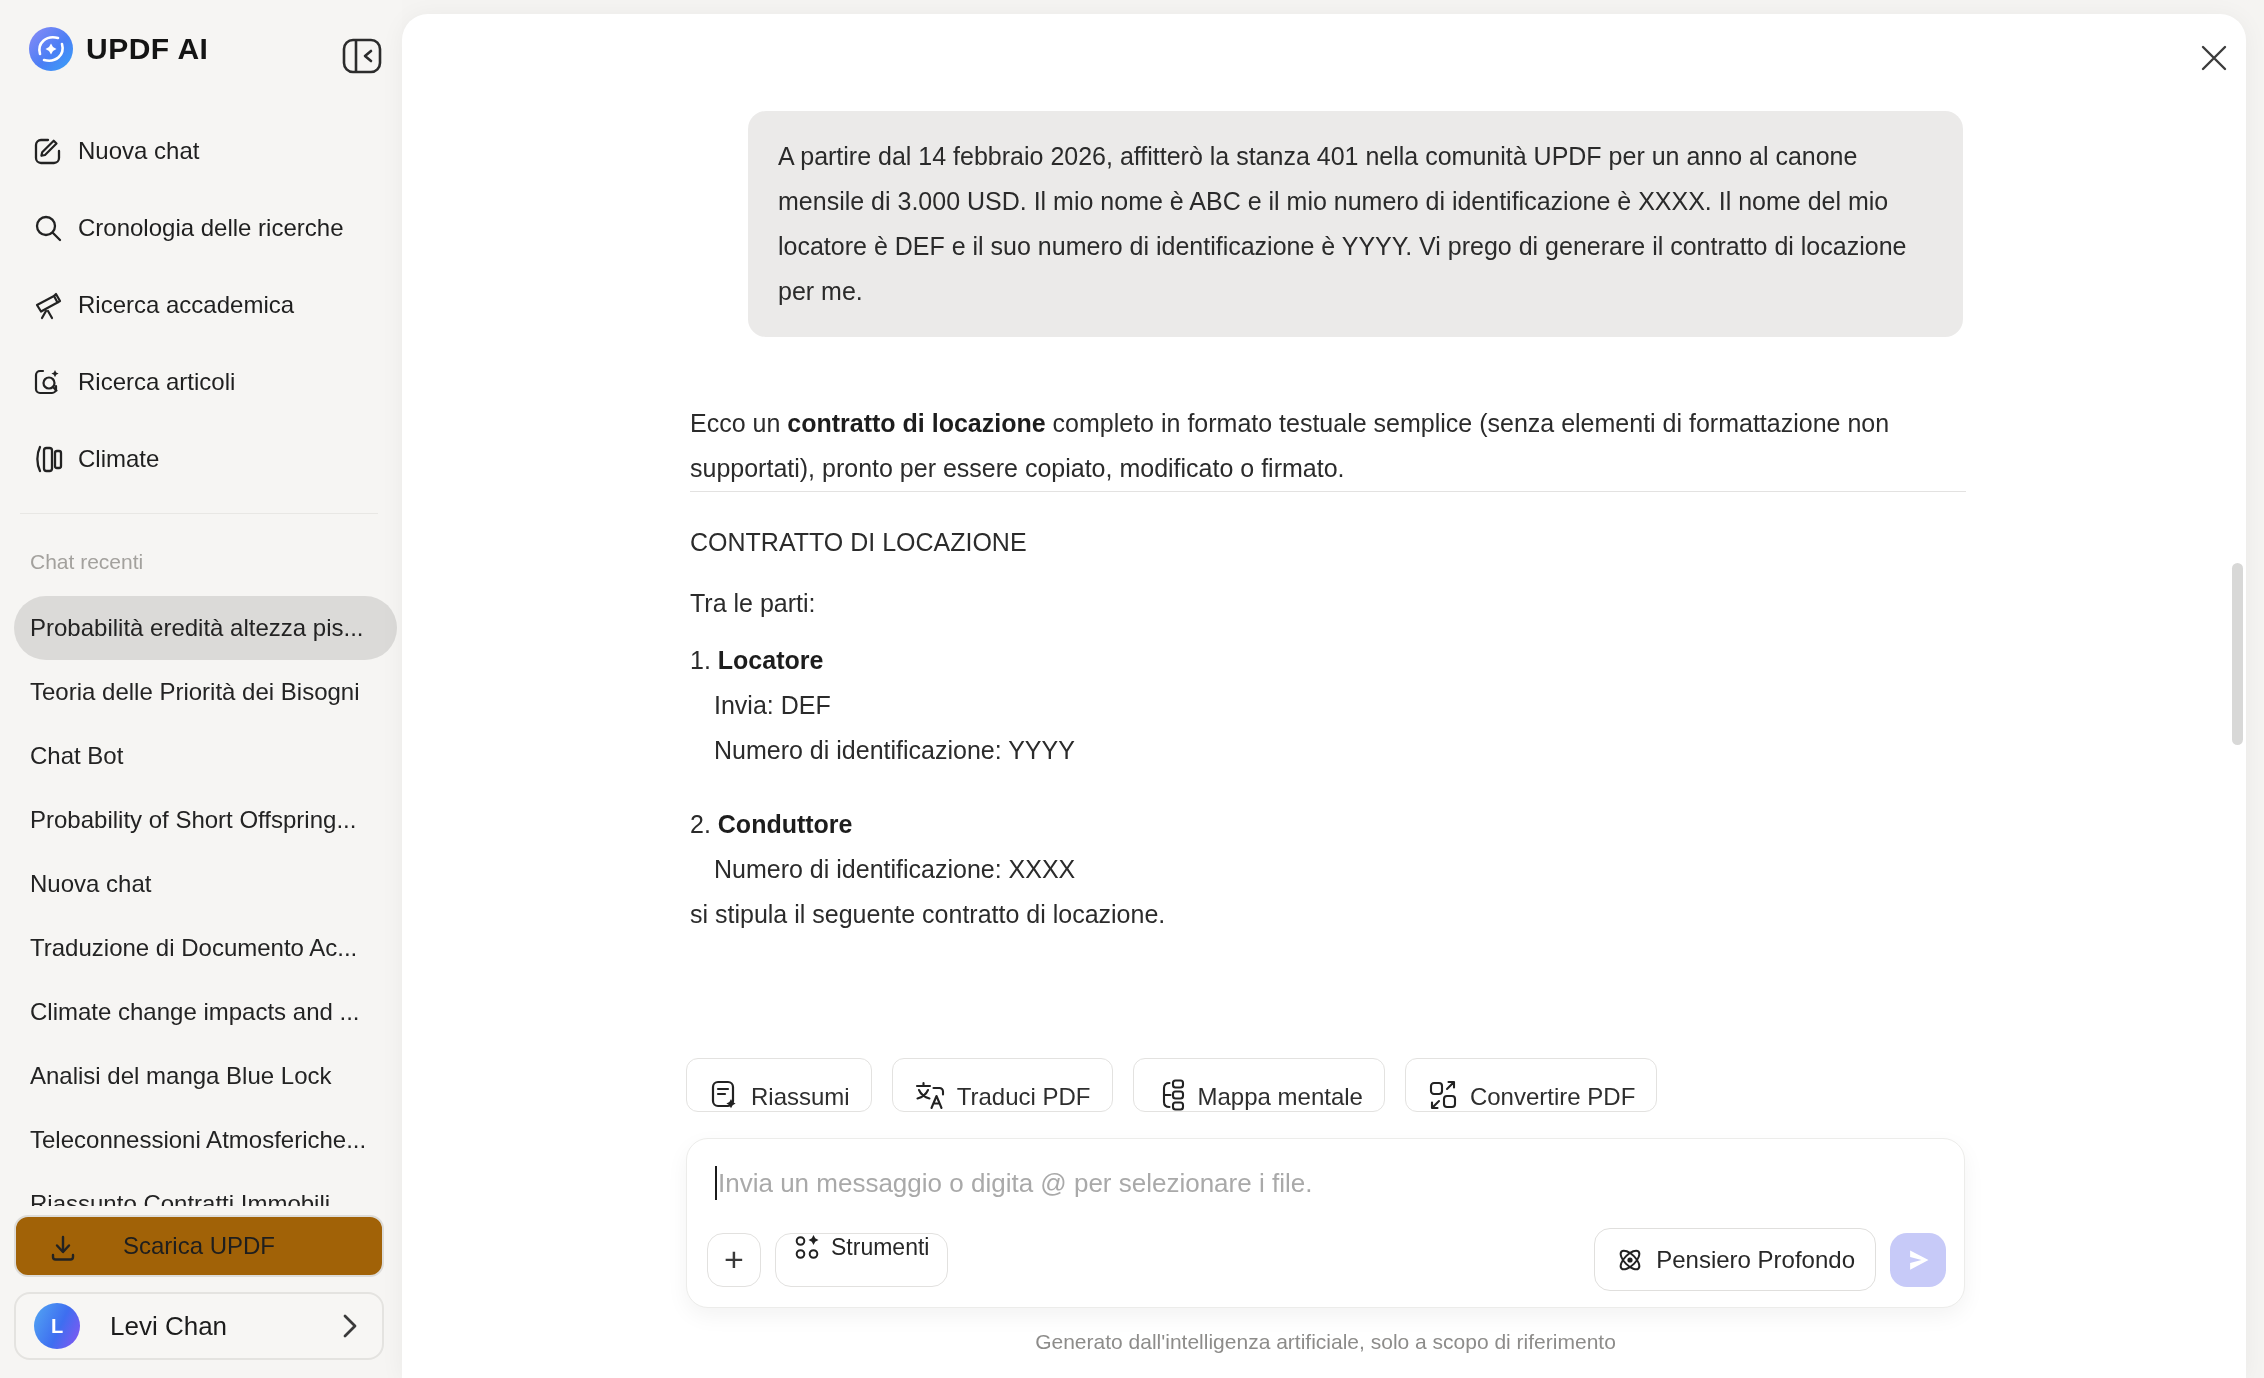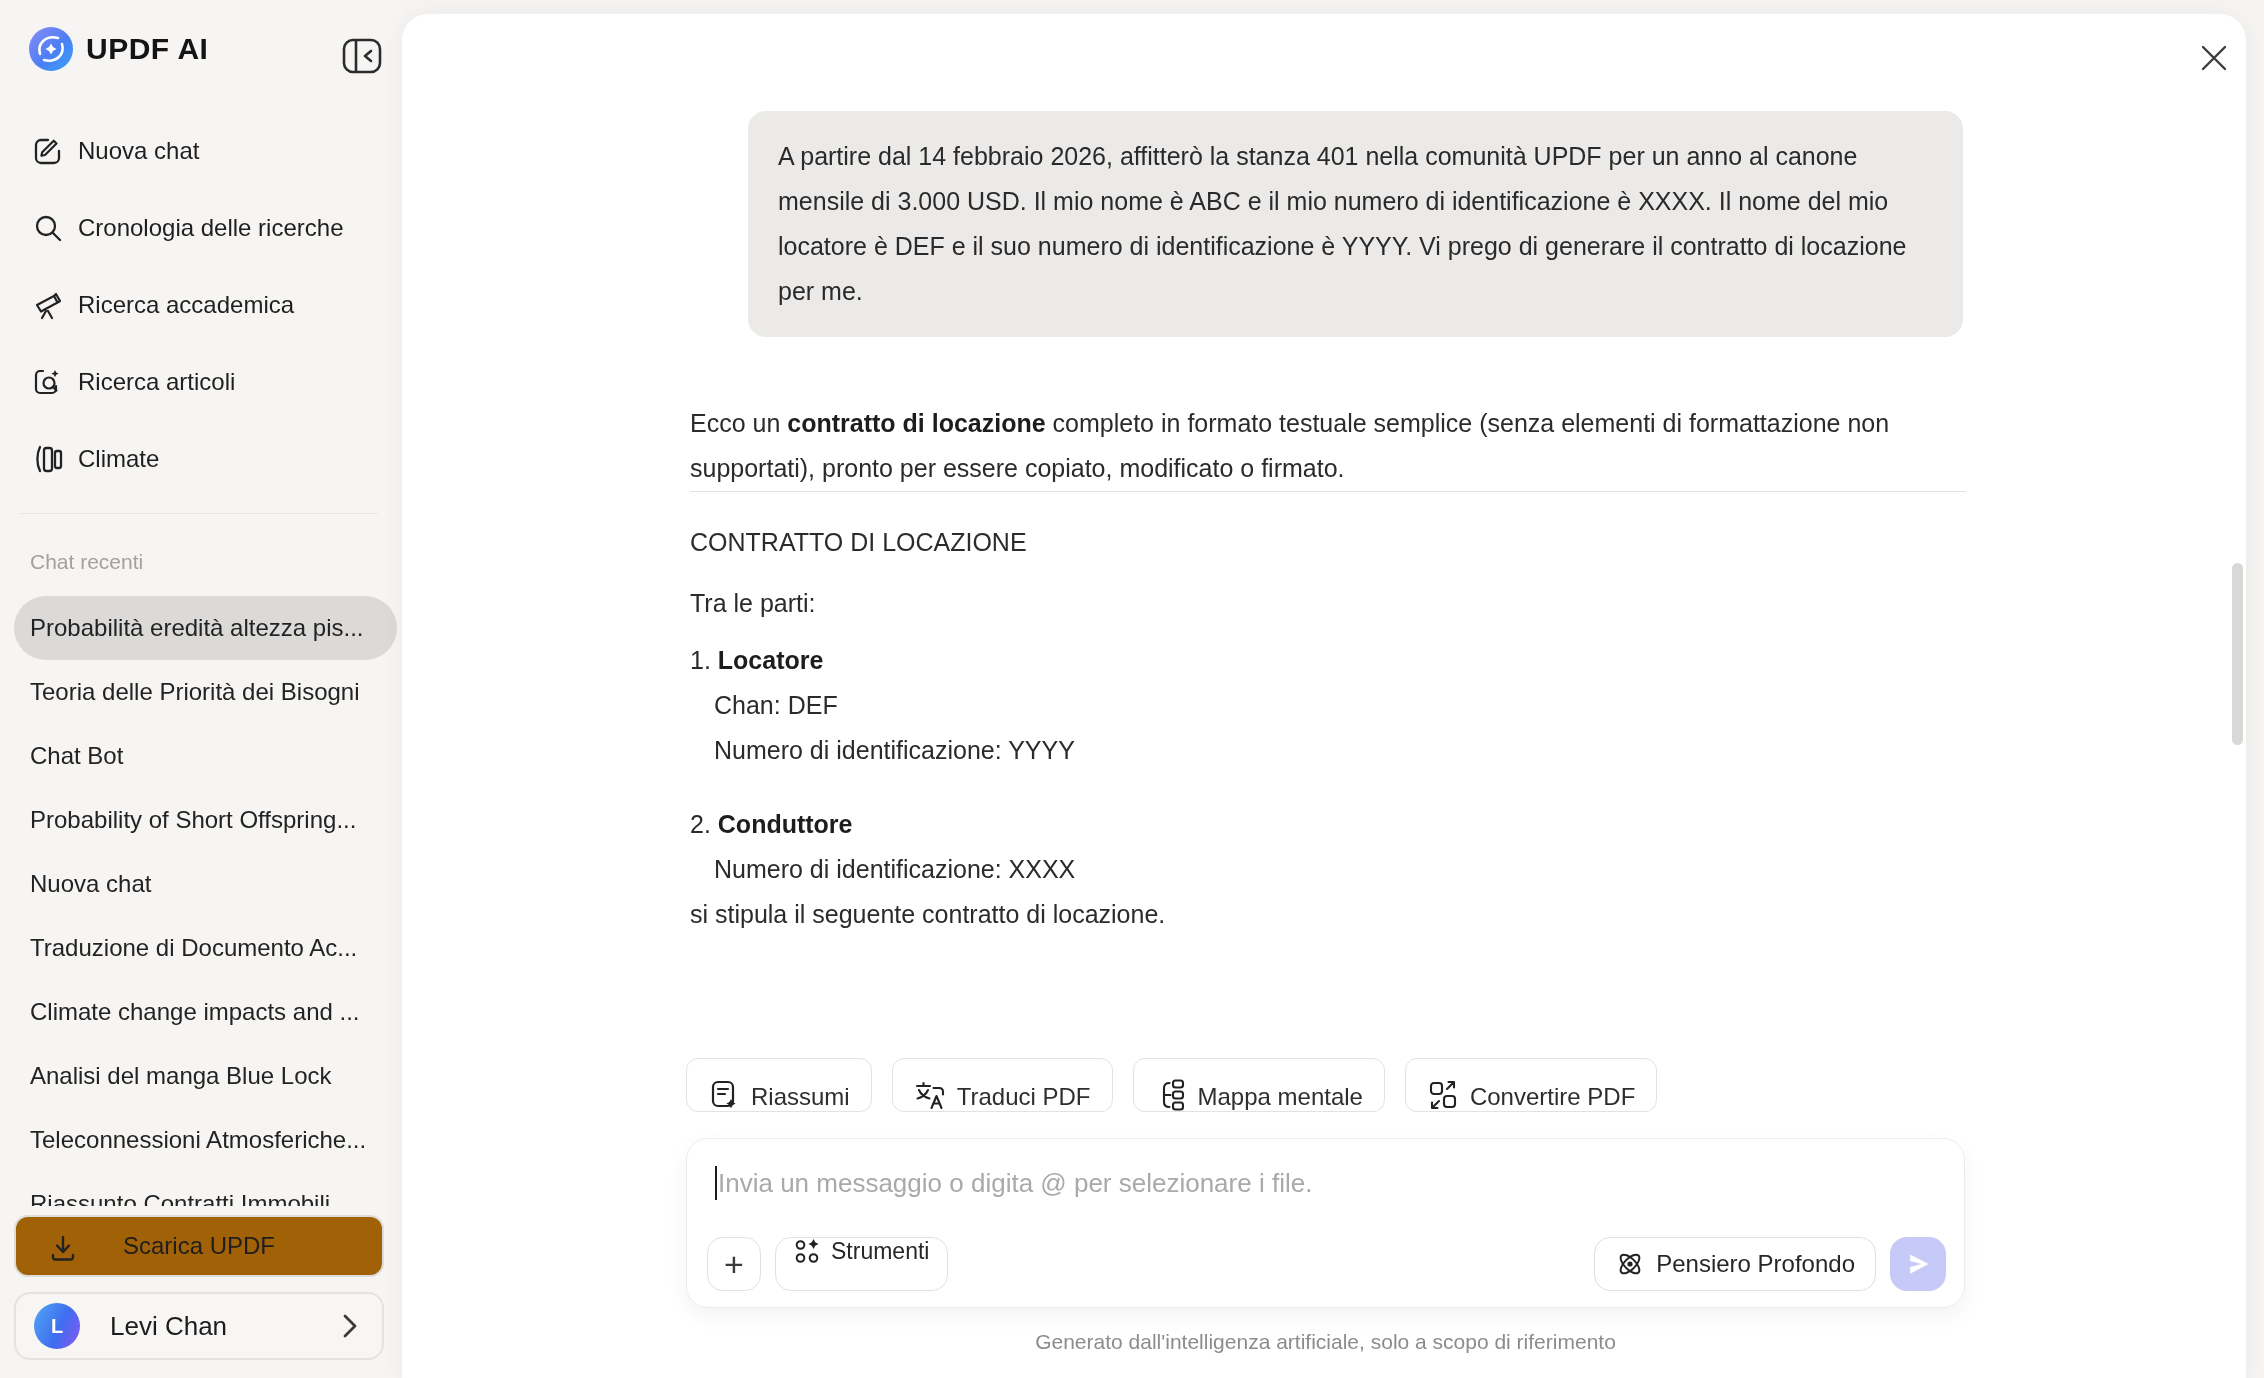--- a/index.html
+++ b/index.html
@@ -74,21 +74,21 @@
   .caret { width:2px; height:34px; background:#1b1b1b; margin-right:1px; animation:blink 1.1s steps(1) infinite; }
   @keyframes blink { 50% { opacity:0; } }
   .placeholder { font-size:26px; color:#a9a9a9; }
   .composer-controls { position:absolute; left:20px; right:18px; bottom:16px; display:flex; align-items:center; }
   .add-btn { width:54px; height:54px; border:1.5px solid #e2e1df; border-radius:16px; background:#fff;
     display:flex; align-items:center; justify-content:center; font-size:34px; font-weight:300; color:#3a3a3a; cursor:pointer; }
   .tools-btn { height:54px; margin-left:14px; padding:0 18px; border:1.5px solid #e2e1df; border-radius:16px; background:#fff;
     display:flex; align-items:flex-start; gap:10px; cursor:pointer; }
   .tools-btn .label { font-size:23px; color:#272727; }
   .spacer { flex:1; }
-  .deep-btn { height:54px; padding:0 20px; border:1.5px solid #e0dfdd; border-radius:16px; background:#fff;
+  .deep-btn { height:63px; padding:0 20px; border:1.5px solid #e0dfdd; border-radius:16px; background:#fff;
     display:flex; align-items:center; gap:11px; cursor:pointer; }
   .deep-btn .label { font-size:24px; color:#272727; }
   .send-btn { width:56px; height:54px; margin-left:14px; border:none; border-radius:17px;
     background:#c7caf8; display:flex; align-items:center; justify-content:center; cursor:pointer; }
 
   .disclaimer { position:absolute; left:284px; top:1316px; width:1279px; text-align:center;
     font-size:21px; color:#8d8c8a; }
 
   .scroll-thumb { position:absolute; left:1830px; top:549px; width:11px; height:182px;
     background:#d8d8d7; border-radius:6px; cursor:pointer; }
@@ -230,21 +230,21 @@
   <div class="bubble">A partire dal 14 febbraio 2026, affitterò la stanza 401 nella comunità UPDF per un anno al canone mensile di 3.000 USD. Il mio nome è ABC e il mio numero di identificazione è XXXX. Il nome del mio locatore è DEF e il suo numero di identificazione è YYYY. Vi prego di generare il contratto di locazione per me.</div>
 
   <div class="answer">
     <p class="intro"><span>Ecco un </span><b>contratto di locazione</b><span> completo in formato testuale semplice (senza elementi di formattazione non supportati), pronto per essere copiato, modificato o firmato.</span></p>
     <hr class="answer-divider">
     <div class="contract-title">CONTRATTO DI LOCAZIONE</div>
     <div class="parties-label">Tra le parti:</div>
 
     <div class="party">
       <div class="party-head"><span>1.</span> <b>Locatore</b></div>
-      <div class="party-line">Chan: DEF</div>
+      <div class="party-line">Invia: DEF</div>
       <div class="party-line">Numero di identificazione: YYYY</div>
     </div>
 
     <div class="party">
       <div class="party-head"><span>2.</span> <b>Conduttore</b></div>
       <div class="party-line">Numero di identificazione: XXXX</div>
     </div>
 
     <div class="closing">si stipula il seguente contratto di locazione.</div>
   </div>

